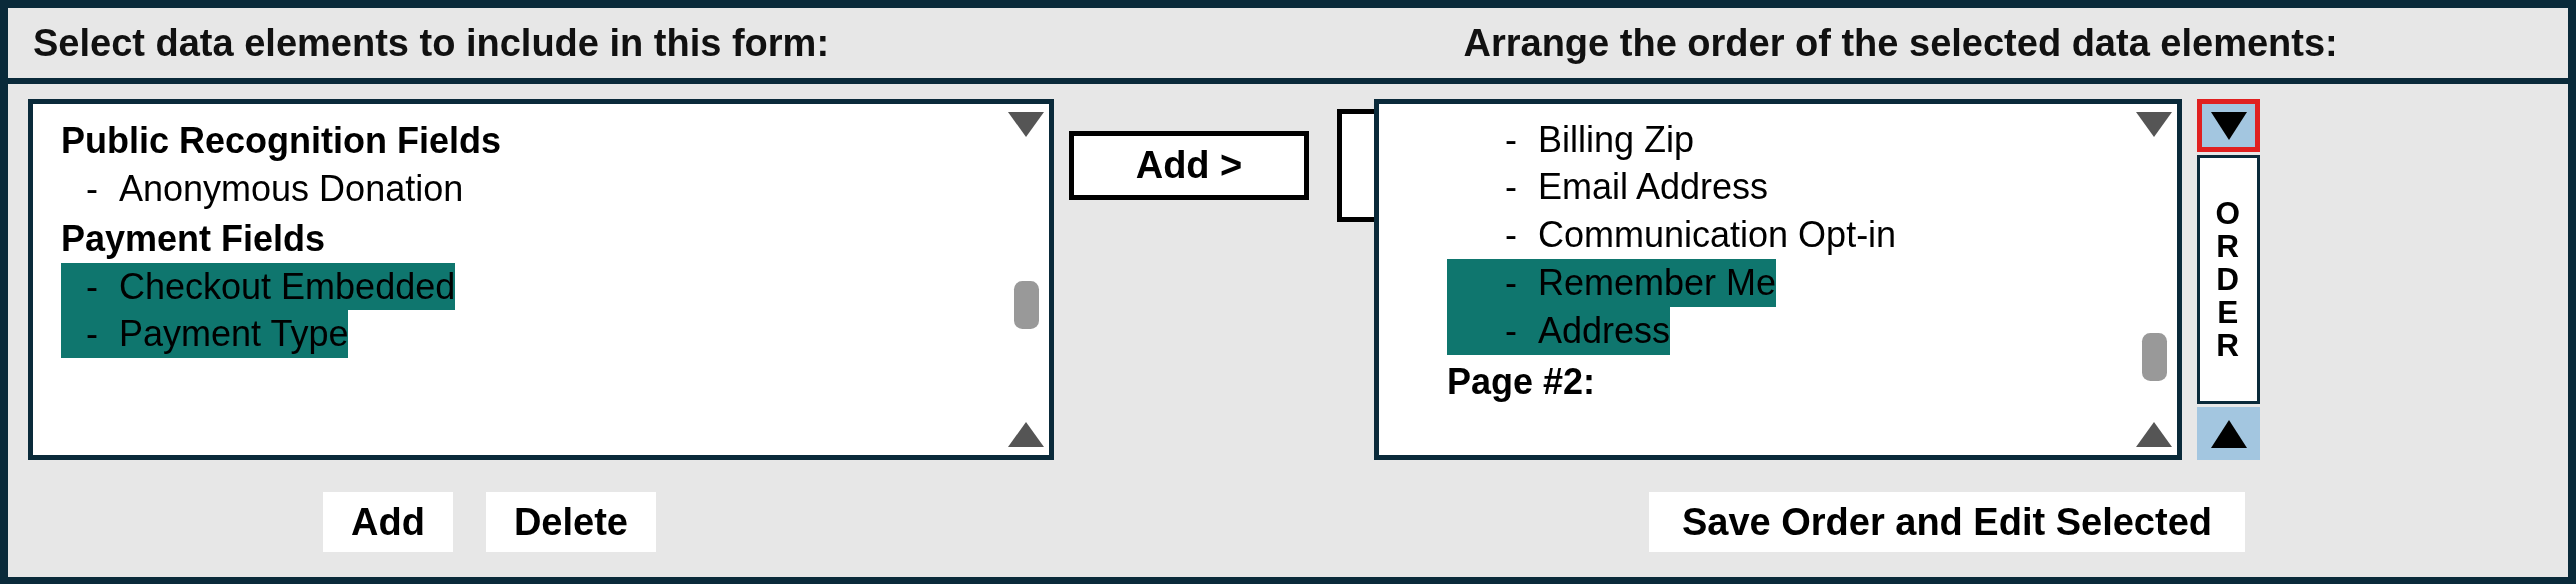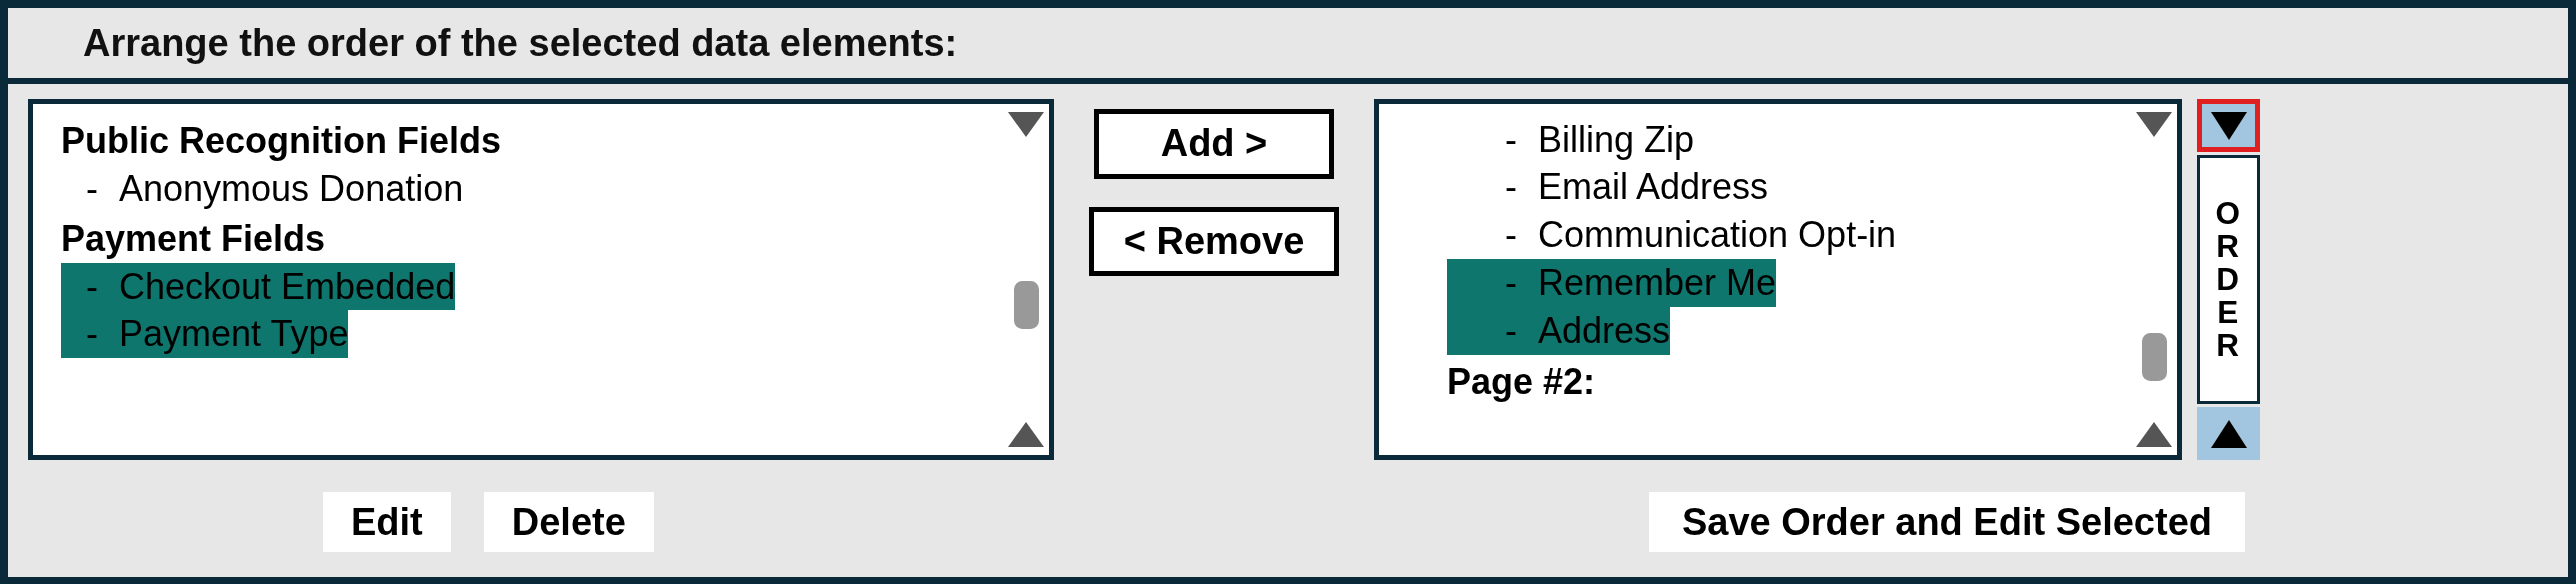--- a/index.html
+++ b/index.html
@@ -109,21 +109,21 @@
     height: 48px;
     background: #999;
     border-radius: 8.3px;
   }
   .scroll-spacer { flex: 1; }
 
   
   .mid-col {
     width: 290px;
     display: flex;
-    flex-direction: column;
+    flex-direction: row;
     align-items: center;
     padding-top: 10px;
     gap: 28px;
   }
   .mid-btn {
     border: 5px solid #000;
     background: #fff;
     font-weight: 700;
     font-size: 38px;
     padding: 8.3px 30px;
@@ -191,20 +191,21 @@
     cursor: pointer;
   }
   .hl-row { display: inline-block; }
 </style>
 </head>
 <body>
 
 <div class="container">
 
   <div class="header-row">
+    <div class="header-left">Select data elements to include in this form:</div>
     <div class="header-right">Arrange the order of the selected  data elements:</div>
   </div>
 
   <div class="body-row">
 
     <div class="listbox left-box">
       <div class="list-content">
         <div class="group-head">Public Recognition Fields</div>
         <div class="item">Anonymous Donation</div>
         <div class="group-head">Payment Fields</div>
@@ -255,19 +256,19 @@
       </div>
       <div class="order-btn">
         <div class="arrow-up"></div>
       </div>
     </div>
 
   </div>
 
   <div class="footer-row">
     <div class="footer-left-gap"></div>
-    <div class="footer-btn">Edit</div>
+    <div class="footer-btn">Add</div>
     <div class="footer-btn">Delete</div>
     <div class="footer-save">Save Order and Edit Selected</div>
   </div>
 
 </div>
 
 
 </body></html>

